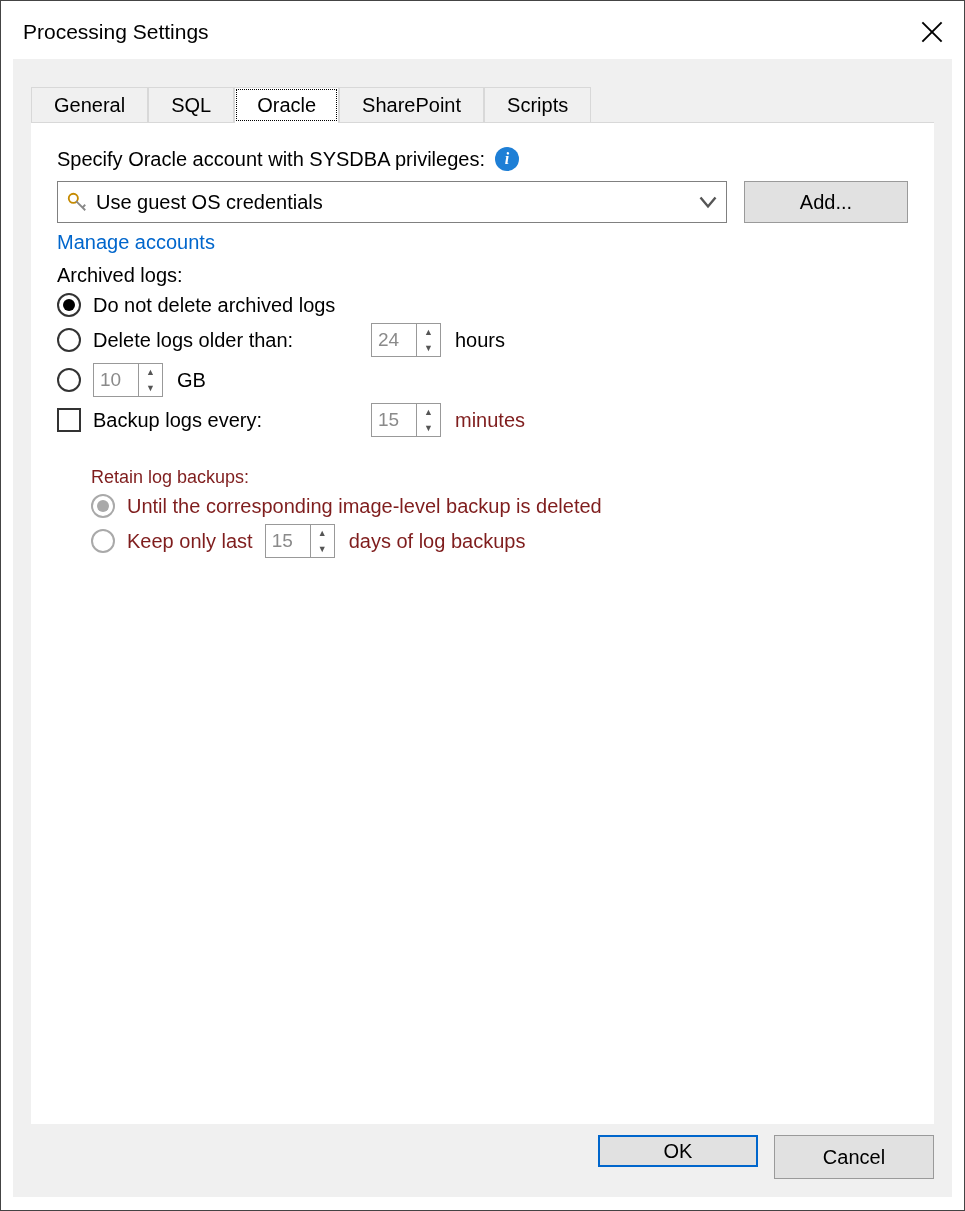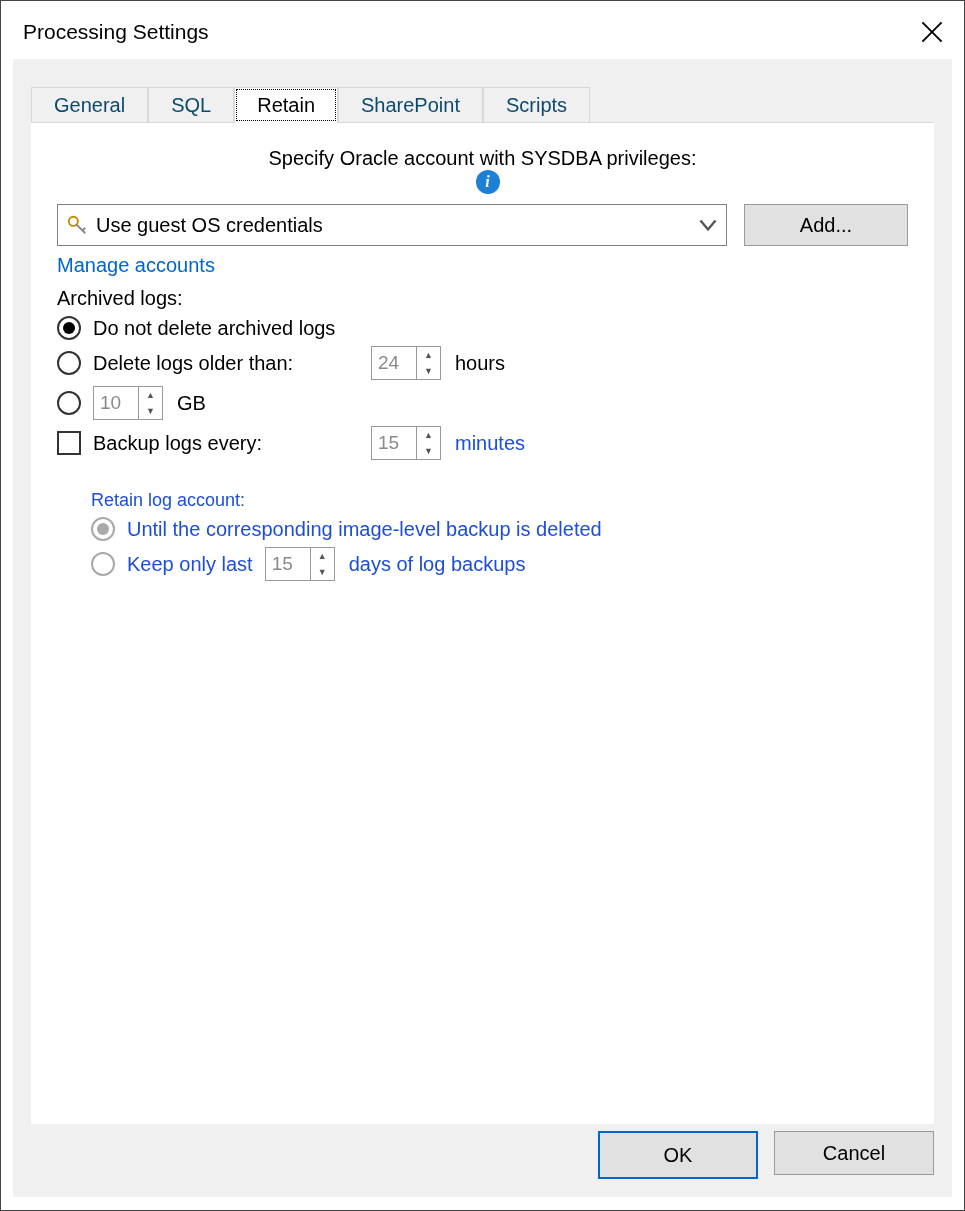--- a/index.html
+++ b/index.html
@@ -47,32 +47,32 @@
   .tab {
     border: 1px solid #d8d8d8;
     border-bottom: none;
     padding: 6px 22px;
     background: #fff;
     font-size: 20px;
     cursor: pointer;
     position: relative;
     z-index: 1;
   }
-  .tab.inactive { background: #f0f0f0; color:#0c4a6e; }
+  .tab.inactive { background: #f0f0f0; color:#000000; }
   .tab.active { background: #fff; outline: 1px dotted #000; outline-offset: -3px; z-index:3; }
   .tab-panel {
     border-top: 1px solid #d8d8d8;
     background: #fff;
     height: 1002px;
     padding: 24px 26px;
     position: relative;
     margin-top:-1px;
     z-index:2;
   }
-  .label-row { font-size: 20px; margin-bottom: 10px; display:flex; align-items:center;flex-direction:column; }
+  .label-row { font-size: 20px; margin-bottom: 10px; display:flex; align-items:center; }
   .info-icon {
     width: 24px; height: 24px; border-radius: 50%;
     background: #1e7fd6; color:#fff; font-weight:bold;
     display:inline-flex; align-items:center; justify-content:center;
     font-family: Georgia, serif; font-style: italic; font-size:16px;
     margin-left: 10px;
   }
   .combo-row { display:flex; align-items:center; gap: 17px; }
   .combo {
     flex: 1;
@@ -139,30 +139,30 @@
   .spinner .arrows {
     width: 24px; display:flex; flex-direction:column;
     border-left:1px solid #999;
   }
   .spinner .arrows div{
     flex:1; display:flex; align-items:center; justify-content:center;
     font-size:9px; color:#555;
   }
   .spinner.disabled, .spinner.disabled input { color:#8a8a8a; }
   .unit { margin-left: 14px; }
-  .disabled-text { color:#1d4ed8; }
+  .disabled-text { color:#7f1d1d; }
   .indent { margin-left: 34px; }
   .footer {
     position:absolute; right: 18px; bottom: 18px;
     display:flex; gap: 16px;
   }
   .ok-btn {
     border: 2px solid #0066cc;
     background: #e1e1e1;
-    height: 48px; width: 160px;
+    height: 32px; width: 160px;
     font-size: 20px;
     display:flex; align-items:center; justify-content:center;
     cursor:pointer;
   }
   .cancel-btn {
     border: 1px solid #9a9a9a;
     background: #e1e1e1;
     height: 44px; width: 160px;
     font-size: 20px;
     display:flex; align-items:center; justify-content:center;
@@ -184,21 +184,21 @@
           <line x1="1" y1="1" x2="15" y2="15" stroke="#000" stroke-width="1.4"></line>
           <line x1="15" y1="1" x2="1" y2="15" stroke="#000" stroke-width="1.4"></line>
         </svg>
     </span>
   </div>
 
   <div class="client">
     <div class="tabs">
       <div class="tab inactive">General</div>
       <div class="tab inactive">SQL</div>
-      <div class="tab active">Retain</div>
+      <div class="tab active">Oracle</div>
       <div class="tab inactive">SharePoint</div>
       <div class="tab inactive">Scripts</div>
     </div>
 
     <div class="tab-panel">
       <div class="label-row">
         <span>Specify Oracle account with SYSDBA privileges:</span>
         <span class="info-icon">i</span>
       </div>
 
@@ -261,21 +261,21 @@
         <span class="spinner disabled">
           <input disabled="" value="15" style="">
           <span class="arrows">
               <div>▲</div>
               <div>▼</div>
             </span>
         </span>
         <span class="unit disabled-text">minutes</span>
       </div>
 
-      <div class="indent retain disabled-text">Retain log account:</div>
+      <div class="indent retain disabled-text">Retain log backups:</div>
 
       <div class="opt-row indent">
         <span class="radio disabled selected"></span>
         <span class="disabled-text">Until the corresponding image-level backup is deleted</span>
       </div>
 
       <div class="opt-row indent">
         <span class="radio disabled"></span>
         <span class="disabled-text" style="margin-right:12px;">Keep only last</span>
         <span class="spinner disabled">

